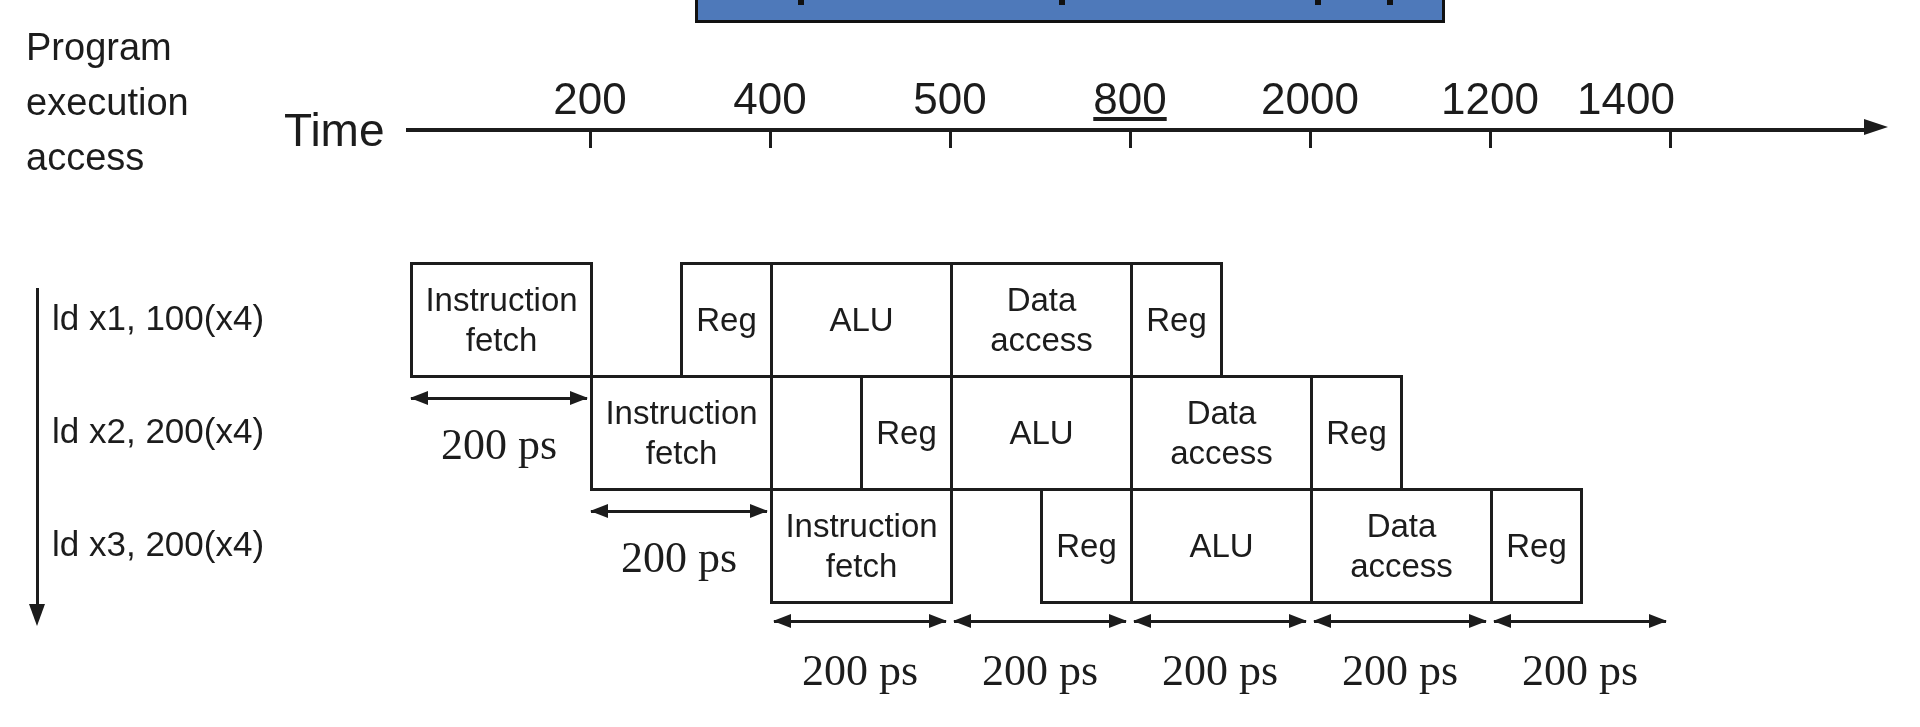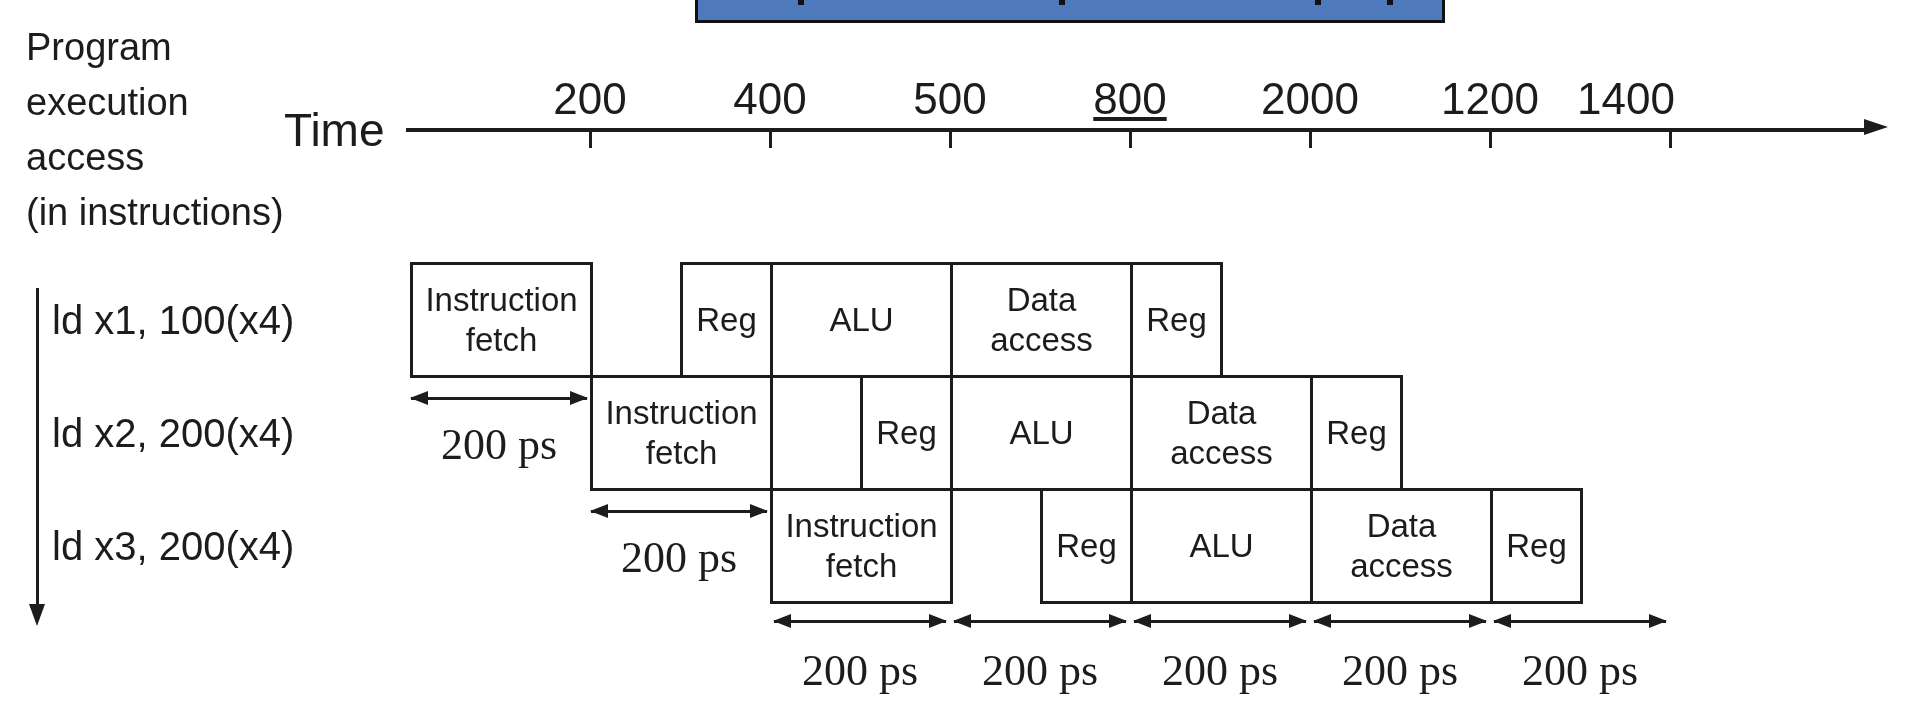--- a/index.html
+++ b/index.html
@@ -18,21 +18,21 @@
   .axis-line{position:absolute;left:406px;top:128px;width:1462px;height:4px;background:#1c1c1c;}
   .axis-head{position:absolute;left:1864px;top:119px;width:0;height:0;
              border-left:24px solid #1c1c1c;border-top:8px solid transparent;border-bottom:8px solid transparent;}
   .tick{position:absolute;top:131px;width:3px;height:17px;background:#1c1c1c;}
   .tick-num{position:absolute;top:74px;width:140px;text-align:center;font-size:44px;}
   
   .vline{position:absolute;left:36px;top:288px;width:3px;height:318px;background:#1c1c1c;}
   .vhead{position:absolute;left:29px;top:604px;width:0;height:0;
          border-top:22px solid #1c1c1c;border-left:8px solid transparent;border-right:8px solid transparent;}
   
-  .instr-label{position:absolute;left:52px;font-size:40px;white-space:nowrap;}
+  .instr-label{position:absolute;left:52px;font-size:35px;white-space:nowrap;}
   
   .box{position:absolute;box-sizing:border-box;border:3px solid #1c1c1c;background:#ffffff;
        display:flex;align-items:center;justify-content:center;}
   .box-text{font-size:33px;line-height:40px;text-align:center;}
   .box-text span{display:block;}
   
   .harrow{position:absolute;height:3px;background:#1c1c1c;}
   .ah-l{position:absolute;left:-1px;top:-6px;width:0;height:0;
         border-right:18px solid #1c1c1c;border-top:7px solid transparent;border-bottom:7px solid transparent;}
   .ah-r{position:absolute;right:-1px;top:-6px;width:0;height:0;
@@ -43,21 +43,20 @@
 <body>
 
 <div id="stage">
 
   <div class="topbar" id="topbar" style="left: 695px; top: 0px; width: 750px; height: 23px; background: rgb(78, 121, 186); border-color: rgb(17, 17, 17);"></div>
 
   <div class="para">
     <span>Program</span>
     <span>execution</span>
     <span>access</span>
-    <span>(in instructions)</span>
   </div>
 
   <div class="time-label">Time</div>
   <div class="axis-line"></div>
   <div class="axis-head"></div>
 
   <div class="vline"></div>
   <div class="vhead"></div>
 
   <div id="gen">

